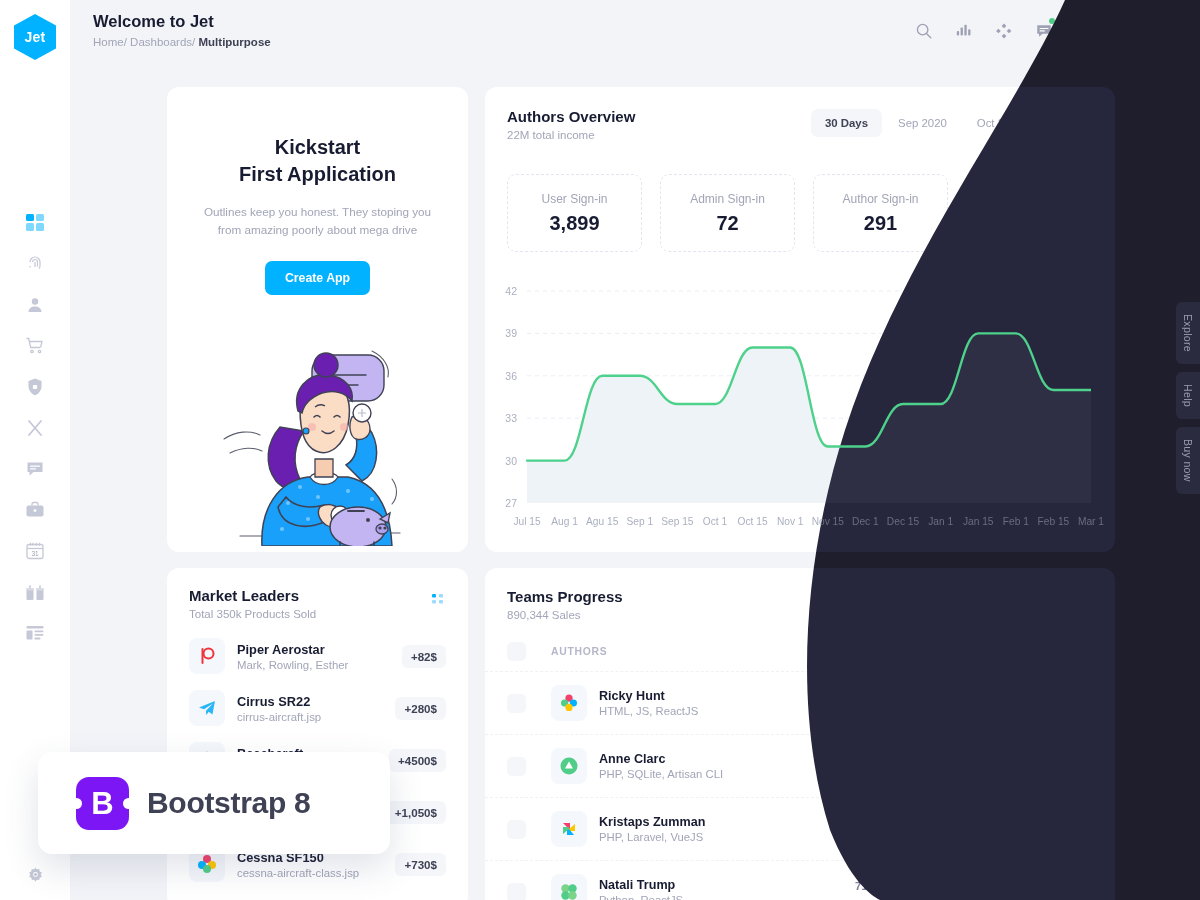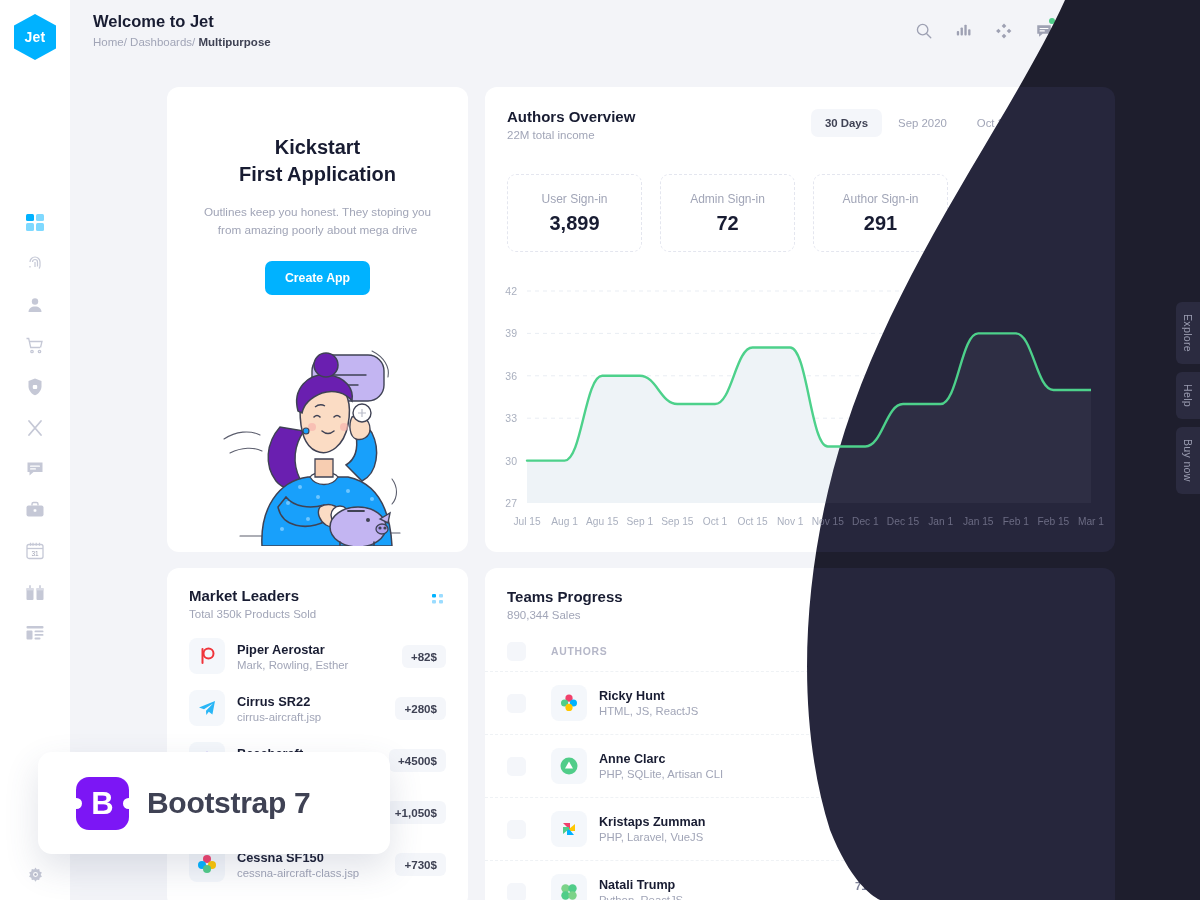--- a/index.html
+++ b/index.html
@@ -757,16 +757,16 @@
   <div class="edge-tabs">
     <div class="edge-tab">Explore</div>
     <div class="edge-tab">Help</div>
     <div class="edge-tab">Buy now</div>
   </div>
 
   <div id="bs5">
     <div class="bs-logo">
       <span class="bs-b">B</span>
     </div>
-    <div class="bs-t">Bootstrap 7</div>
+    <div class="bs-t">Bootstrap 8</div>
   </div>
 
 </div>
 
 </body></html>

